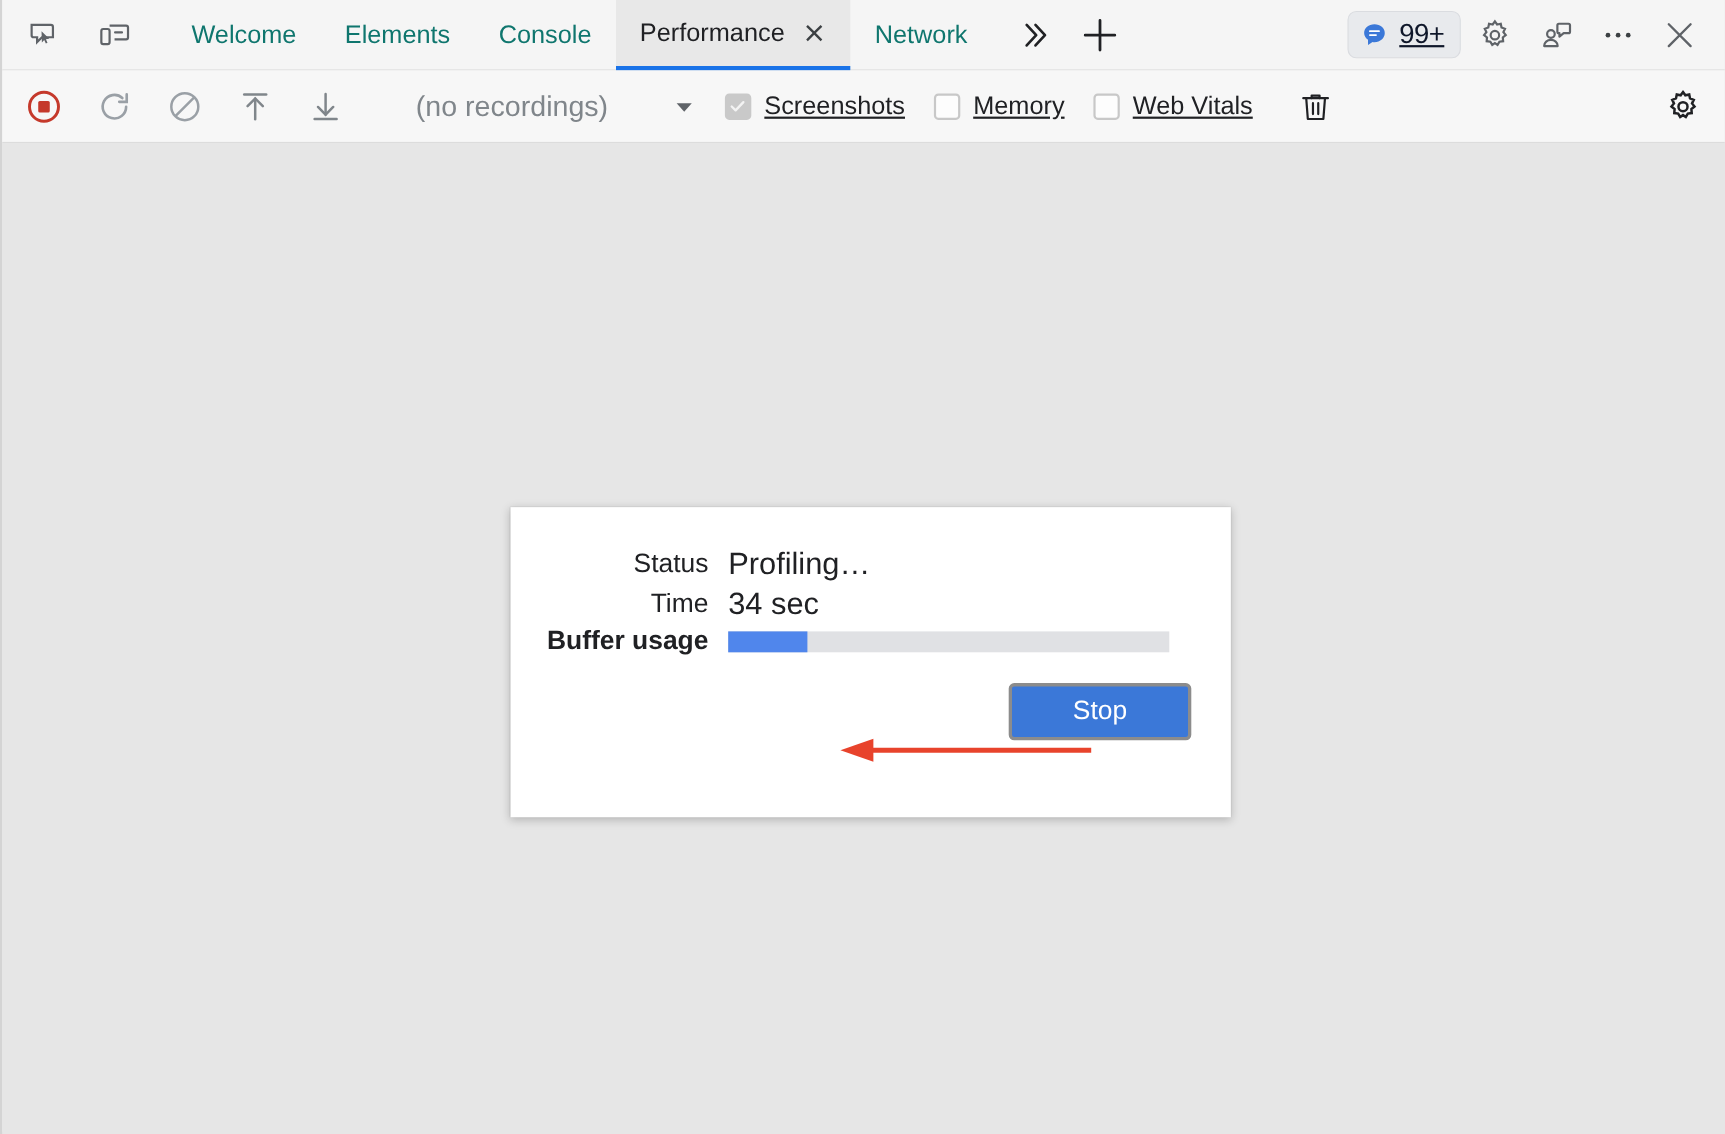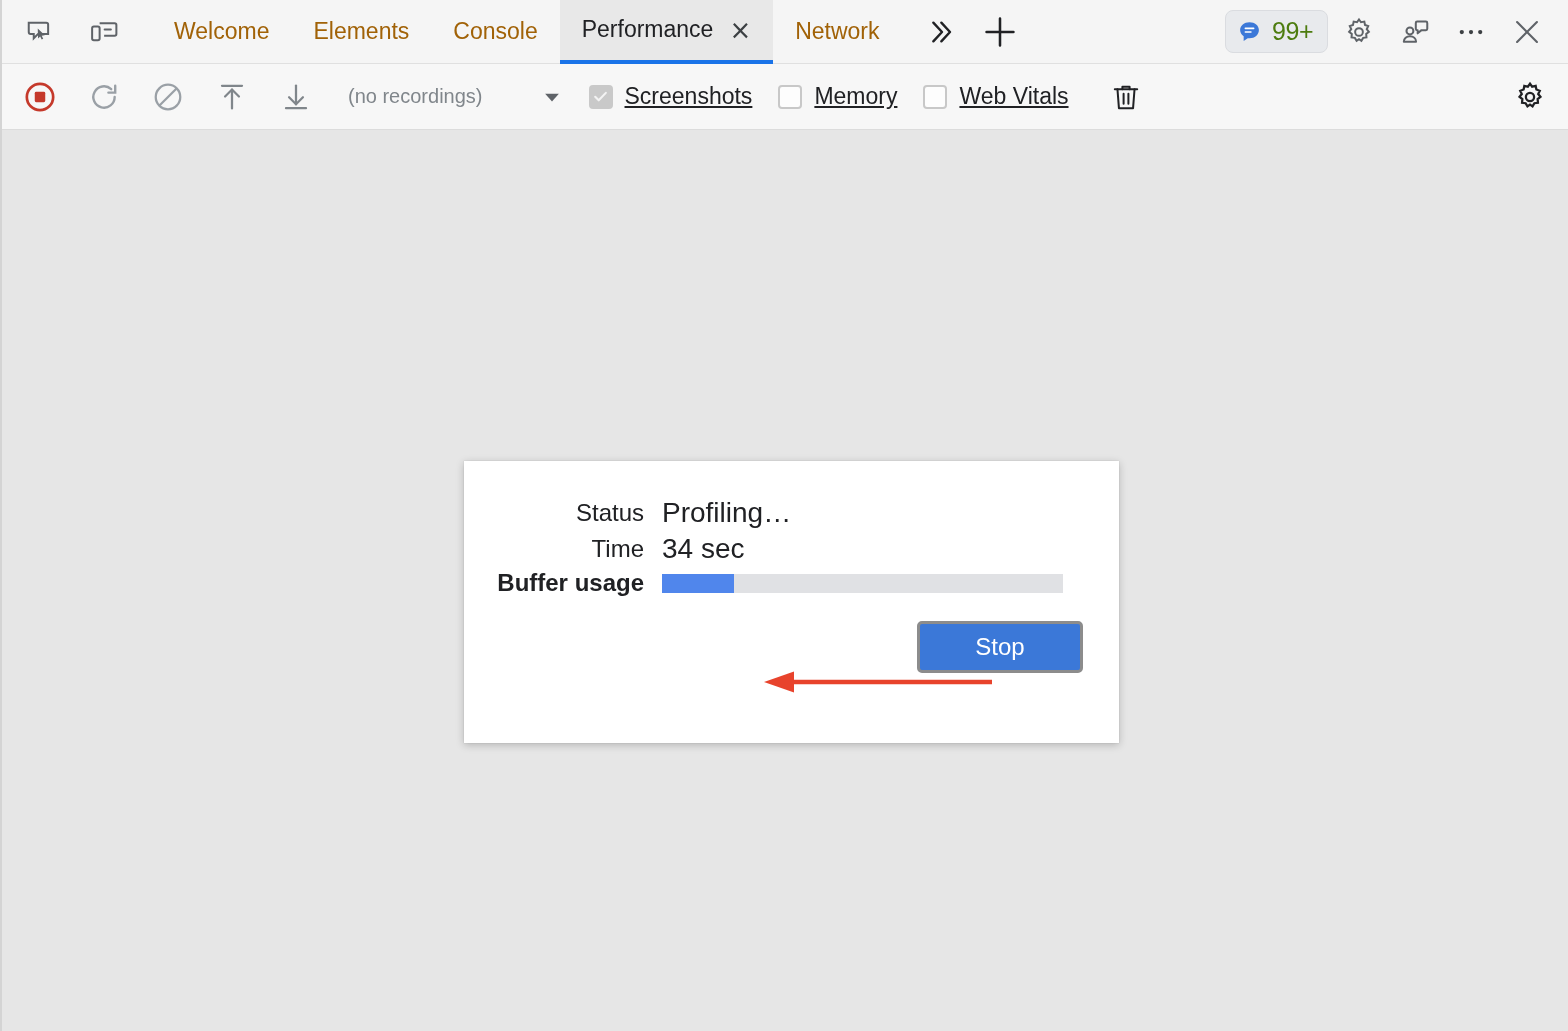--- a/index.html
+++ b/index.html
@@ -54,21 +54,21 @@
     display: flex;
     align-items: stretch;
     height: 64px;
     margin-left: 26px;
   }
   .tab {
     display: flex;
     align-items: center;
     padding: 0 22px;
     font-size: 23px;
-    color: #a16207;
+    color: #0f766e;
     cursor: pointer;
     white-space: nowrap;
     position: relative;
     box-sizing: border-box;
   }
   .tab.selected {
     background: #e8e8e8;
     color: #202124;
     border-bottom: 4px solid #1a73e8;
   }
@@ -108,22 +108,23 @@
     align-items: center;
     gap: 10px;
     background: #e8eaed;
     border: 1px solid #dadce0;
     border-radius: 8px;
     padding: 6px 14px 6px 11px;
     cursor: pointer;
   }
   .issues-pill .count {
     font-size: 25px;
-    color: #4d7c0f;
+    color: #0f172a;
     letter-spacing: -0.5px;
+    text-decoration: underline;
   }
 
   .rt-icon {
     width: 50px;
     height: 50px;
     display: flex;
     align-items: center;
     justify-content: center;
     cursor: pointer;
   }
@@ -142,23 +143,23 @@
   .tool-btn {
     width: 44px;
     height: 44px;
     display: flex;
     align-items: center;
     justify-content: center;
     cursor: pointer;
     margin-right: 20px;
   }
   .recordings-label {
-    font-size: 20px;
+    font-size: 26px;
     color: #80868b;
-    margin-left: 10px;
+    margin-left: 40px;
     white-space: nowrap;
     cursor: default;
   }
   .dropdown-caret {
     margin-left: 58px;
     cursor: pointer;
     display: flex;
     align-items: center;
   }
 

